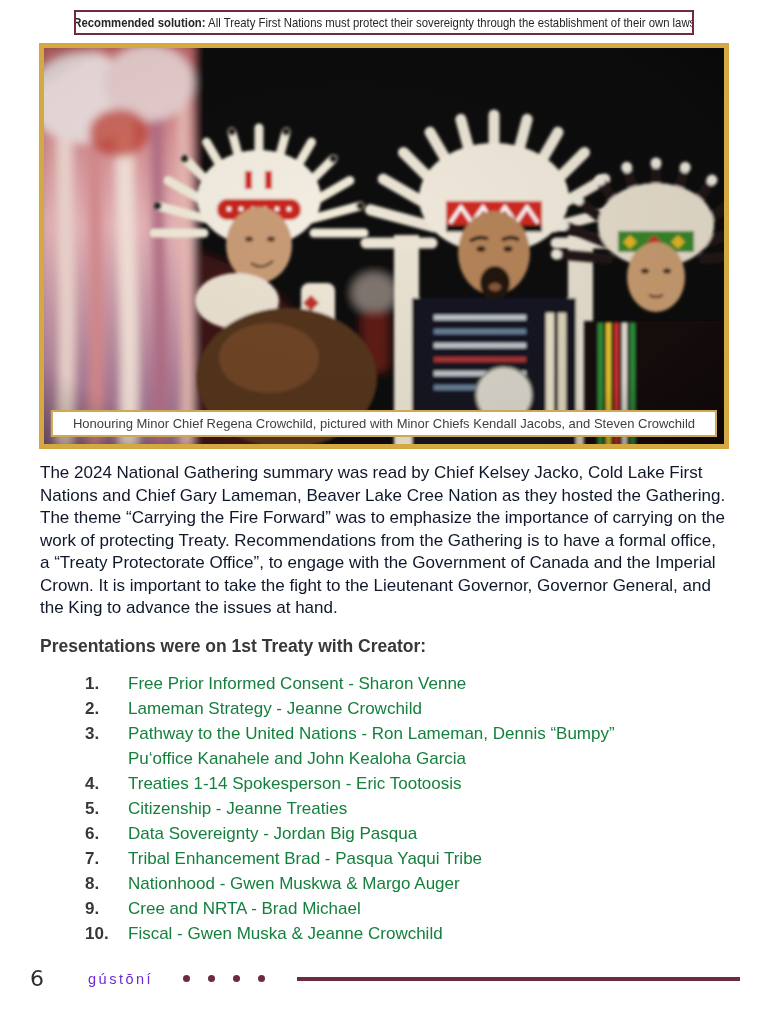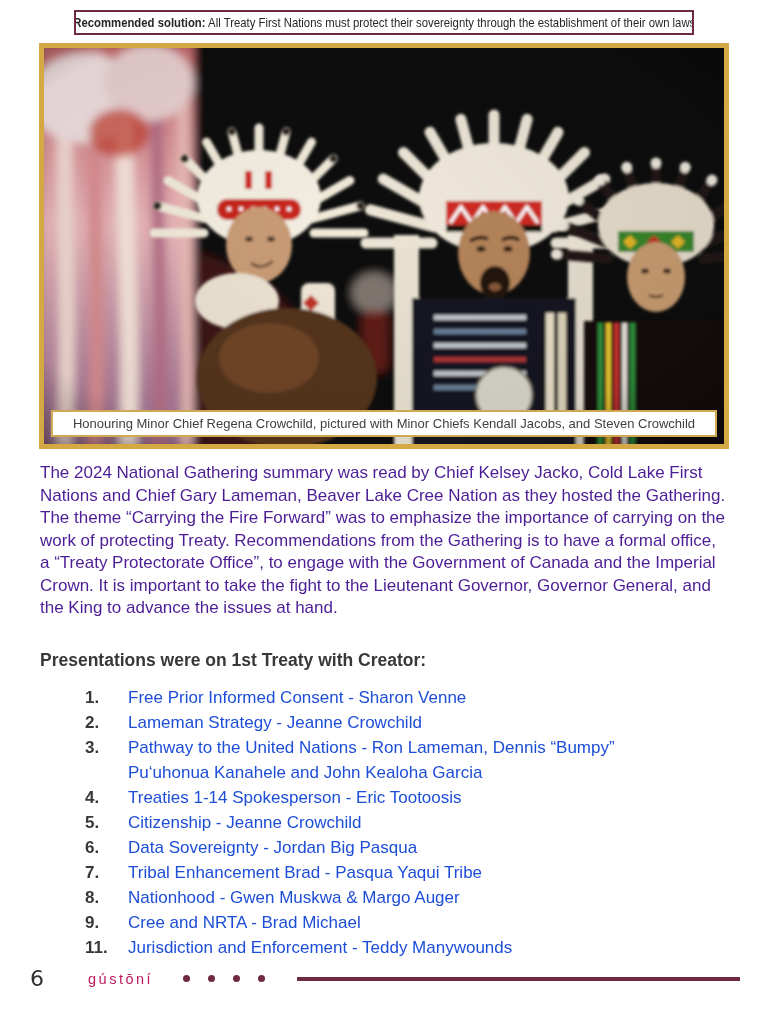--- a/index.html
+++ b/index.html
@@ -53,37 +53,37 @@
     background: #ffffff;
     border: 2px solid #cfa851;
     padding: 3px 20px;
     font-size: 13px;
     line-height: 17px;
     color: #3f3f3f;
     white-space: nowrap;
   }
   
   .main { margin: 13px 40px 0 40px; }
-  .para { font-size: 17px; line-height: 22.5px; color: #4c1d95; }
-  .list-heading { margin-top: 29px; font-size: 17.5px; line-height: 23px; font-weight: bold; color: #383838; }
+  .para { font-size: 17px; line-height: 22.5px; color: #0f172a; }
+  .list-heading { margin-top: 15px; font-size: 17.5px; line-height: 23px; font-weight: bold; color: #383838; }
   .plist { margin-top: 13px; list-style: none; padding-left: 45px; }
   .plist li { display: flex; font-size: 17px; line-height: 25px; }
   .plist .num { width: 43px; flex: 0 0 43px; font-weight: bold; color: #383838; }
-  .plist .txt { flex: 1; white-space: pre-line; color: #1d4ed8; }
+  .plist .txt { flex: 1; white-space: pre-line; color: #15803d; }
   
   .footer {
     position: absolute;
     left: 0; right: 0;
     top: 966px;
     display: flex;
     align-items: center;
     padding: 0 28px 0 30px;
   }
   .page-num { font-family: "DejaVu Sans", sans-serif; font-size: 22px; color: #2f2f2f; }
-  .wordmark { margin-left: 44px; font-size: 14.5px; letter-spacing: 2.5px; color: #be185d; font-weight: 500; }
+  .wordmark { margin-left: 44px; font-size: 14.5px; letter-spacing: 2.5px; color: #6d28d9; font-weight: 500; }
   .dots { margin-left: 30px; display: flex; gap: 18px; align-items: center; }
   .dot { width: 7px; height: 7px; border-radius: 50%; background: #6e2a3e; }
   .footer-rule { flex: 1; height: 4px; background: #6e2a3e; margin-left: 32px; }
 </style>
 </head>
 <body>
 
 <div class="page">
 
   <div class="banner">
@@ -279,49 +279,49 @@
           <span class="num">1.</span>
           <span class="txt">Free Prior Informed Consent - Sharon Venne</span>
         </li>
       <li>
           <span class="num">2.</span>
           <span class="txt">Lameman Strategy - Jeanne Crowchild</span>
         </li>
       <li>
           <span class="num">3.</span>
           <span class="txt">Pathway to the United Nations - Ron Lameman, Dennis “Bumpy”
-Pu‘uhonua Kanahele and John Kealoha Garcia</span>
+Pu‘office Kanahele and John Kealoha Garcia</span>
         </li>
       <li>
           <span class="num">4.</span>
           <span class="txt">Treaties 1-14 Spokesperson - Eric Tootoosis</span>
         </li>
       <li>
           <span class="num">5.</span>
-          <span class="txt">Citizenship - Jeanne Crowchild</span>
+          <span class="txt">Citizenship - Jeanne Treaties</span>
         </li>
       <li>
           <span class="num">6.</span>
           <span class="txt">Data Sovereignty - Jordan Big Pasqua</span>
         </li>
       <li>
           <span class="num">7.</span>
           <span class="txt">Tribal Enhancement Brad - Pasqua Yaqui Tribe</span>
         </li>
       <li>
           <span class="num">8.</span>
           <span class="txt">Nationhood - Gwen Muskwa &amp; Margo Auger</span>
         </li>
       <li>
           <span class="num">9.</span>
           <span class="txt">Cree and NRTA - Brad Michael</span>
         </li>
       <li>
-          <span class="num">11.</span>
-          <span class="txt">Jurisdiction and Enforcement - Teddy Manywounds</span>
+          <span class="num">10.</span>
+          <span class="txt">Fiscal - Gwen Muska &amp; Jeanne Crowchild</span>
         </li>
     </ol>
   </main>
 
   <footer class="footer">
     <span class="page-num">6</span>
     <span class="wordmark">gústōní</span>
     <span class="dots">
       <span class="dot"></span>
       <span class="dot"></span>

